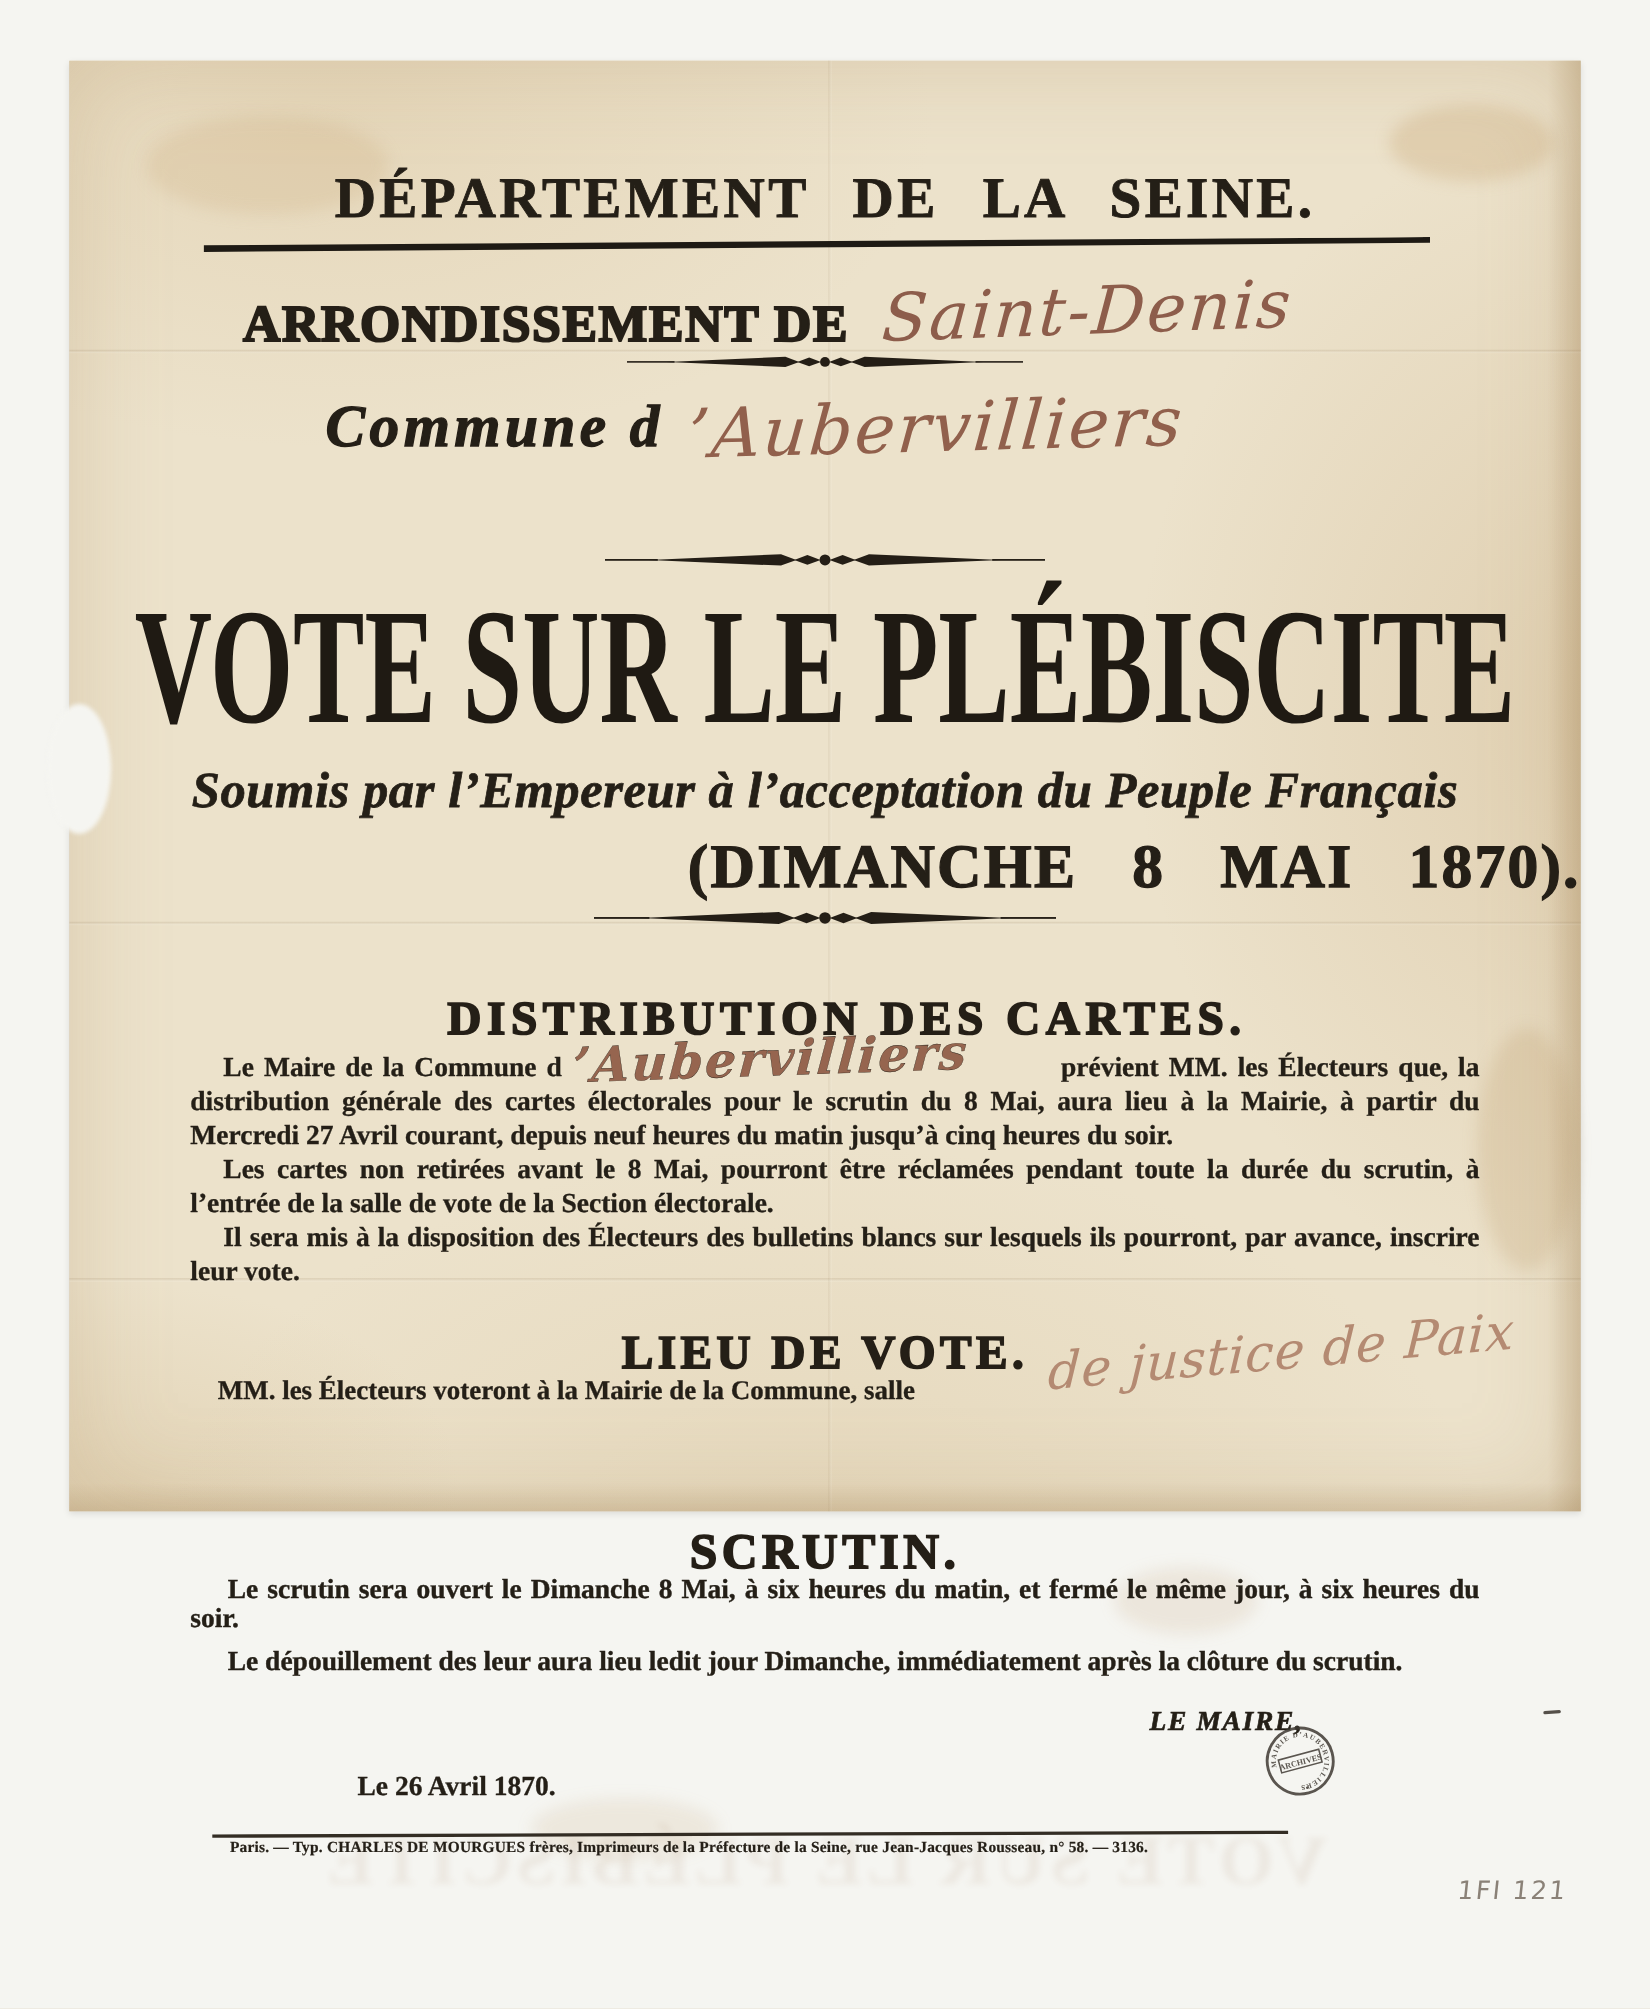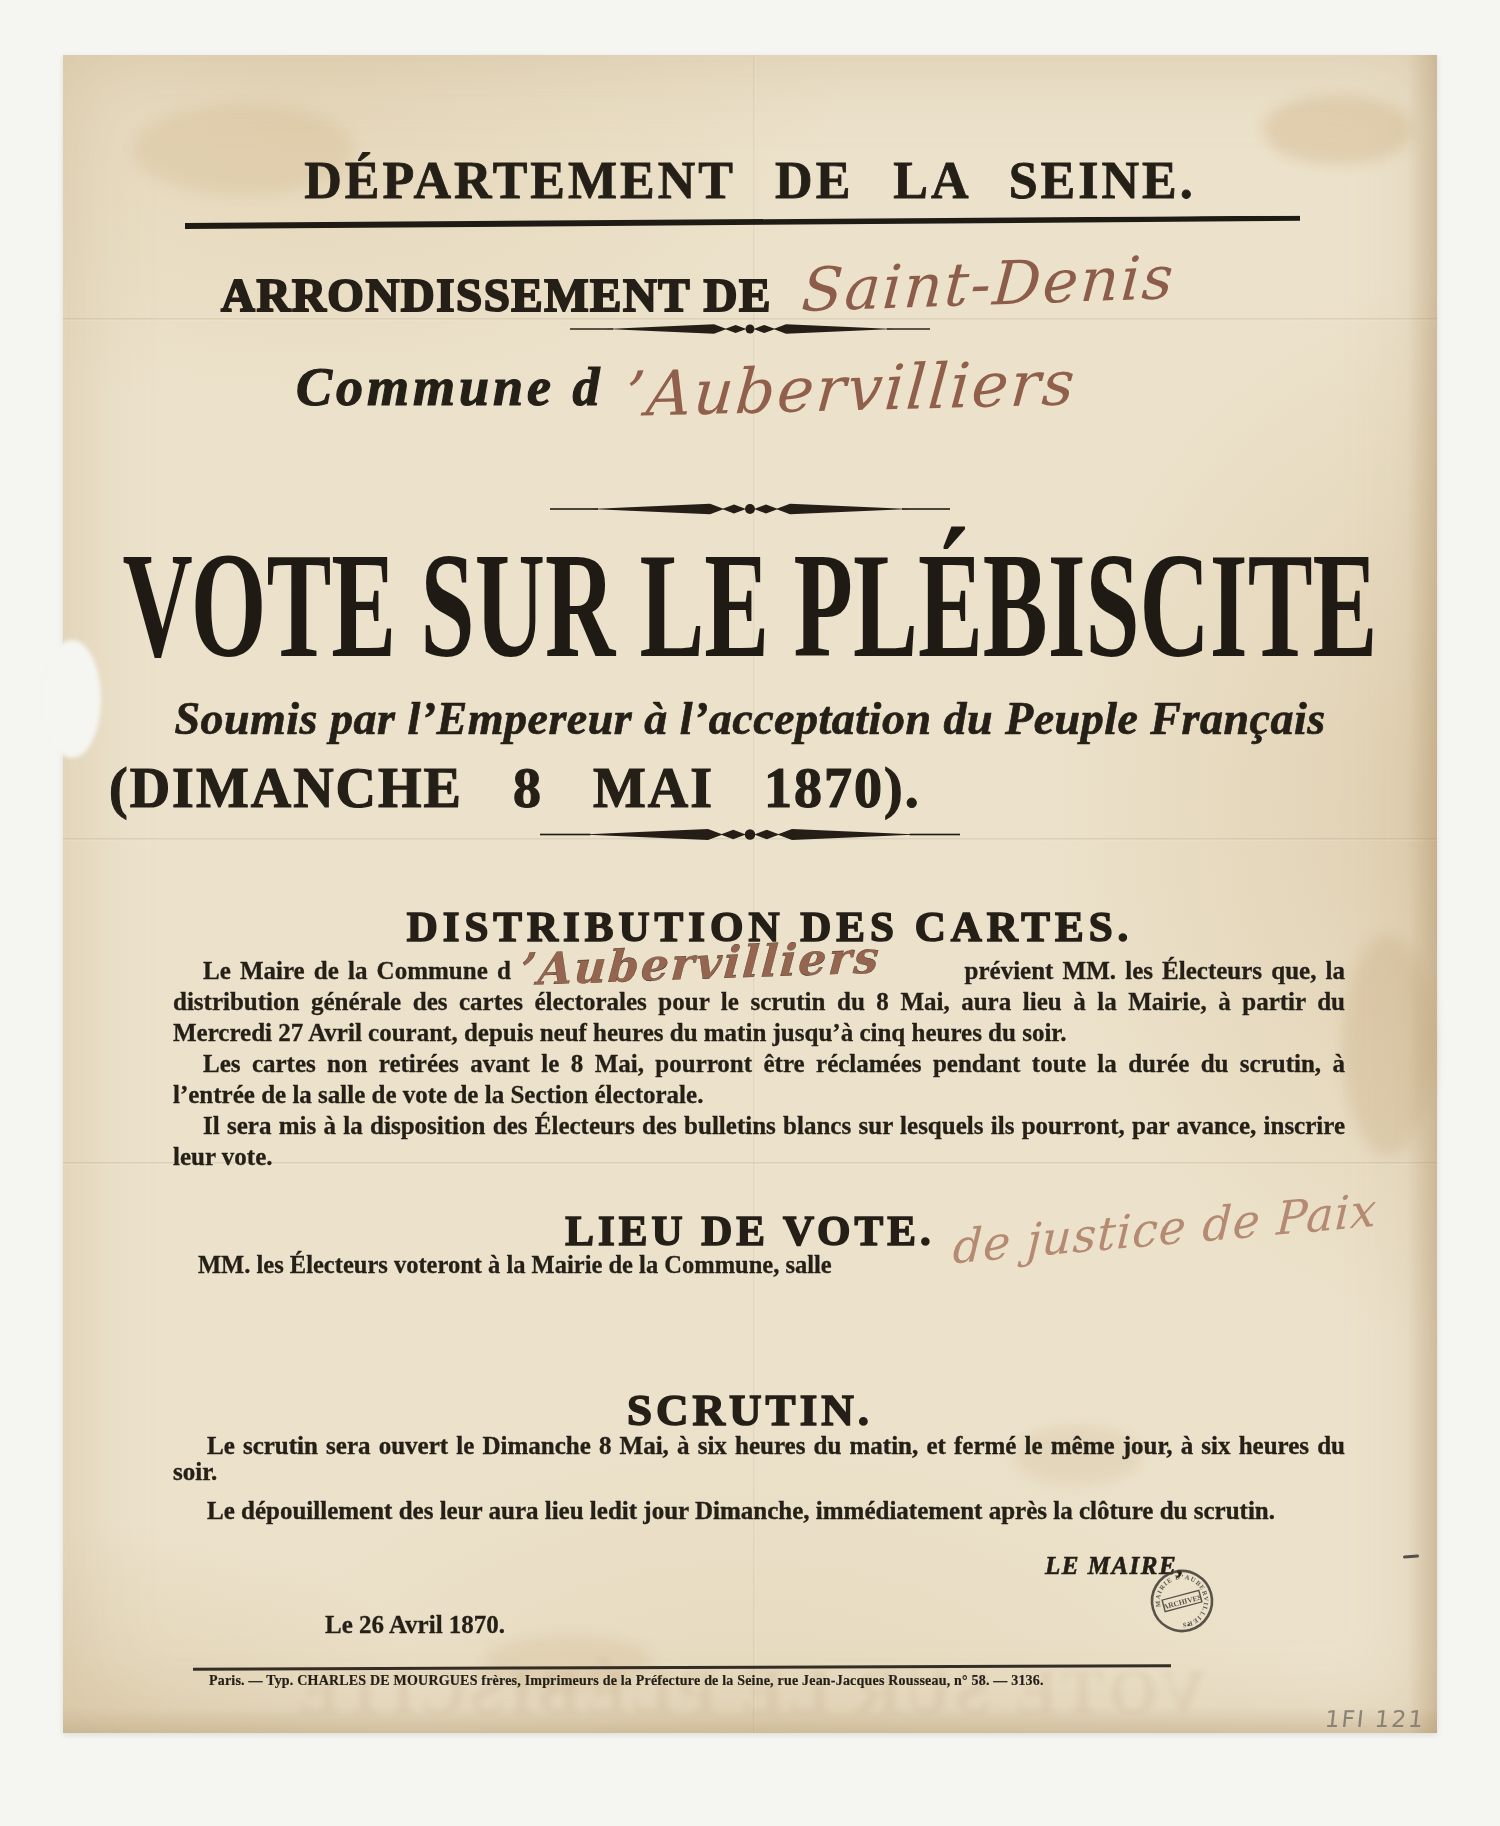--- a/index.html
+++ b/index.html
@@ -3,21 +3,21 @@
 <meta charset="utf-8">
 <style>
   html,body{margin:0;padding:0;}
   body{background:#e9e9e6;}
   .stage{
     position:relative; width:1500px; height:1826px; overflow:hidden;
     background:#f5f5f1;
     font-family:"Liberation Serif","DejaVu Serif",serif;
   }
   .poster{
-    position:absolute; left:63px; top:55px; width:1374px; height:1678px;
+    position:absolute; left:63px; top:55px; width:1374px; height:1319px;
     background-color:#ece2cb;
     background-image:
       radial-gradient(900px 500px at 18% 4%, rgba(214,190,148,.30), transparent 60%),
       radial-gradient(700px 900px at 101% 45%, rgba(196,164,116,.30), transparent 60%),
       radial-gradient(1000px 600px at 50% 102%, rgba(205,180,135,.22), transparent 60%),
       radial-gradient(500px 300px at 4% 98%, rgba(200,172,124,.25), transparent 60%);
     box-shadow: inset 0 0 90px rgba(168,138,88,.28), 0 2px 6px rgba(0,0,0,.10);
     color:#241f17;
   }
   .crease-h{position:absolute;left:0;width:100%;height:3px;
@@ -50,23 +50,23 @@
   .commune{font-size:54px;font-weight:bold;font-style:italic;letter-spacing:4px;-webkit-text-stroke:1.2px #251f17;}
 
   .orn{position:absolute;left:50%;transform:translateX(-50%);fill:#241e16;}
   .orn1{top:265px;} .orn2{top:444px;} .orn3{top:769px;}
 
   .main-title-svg{position:absolute;top:491px;left:50%;transform:translateX(-50%);overflow:visible;}
 
   .subtitle{position:absolute;top:637px;width:100%;text-align:center;
     font-size:46px;font-weight:bold;font-style:italic;-webkit-text-stroke:.7px #251f17;
     letter-spacing:.5px;white-space:nowrap;}
-  .dateline{position:absolute;top:701px;width:100%;text-align:left;
+  .dateline{position:absolute;top:701px;width:100%;text-align:right;
     font-size:56px;font-weight:bold;letter-spacing:2px;word-spacing:34px;
-    -webkit-text-stroke:1.2px #251f17;white-space:nowrap;padding-left:46px;}
+    -webkit-text-stroke:1.2px #251f17;white-space:nowrap;}
 
   .sec-h{position:absolute;width:100%;text-align:center;font-weight:bold;
     -webkit-text-stroke:1.6px #251f17;white-space:nowrap;}
   .h-dist{top:847px;font-size:43px;letter-spacing:5px;padding-left:20px;}
   .h-lieu{top:1151px;font-size:43px;letter-spacing:4px;}
   .h-scrutin{top:1329px;font-size:45px;letter-spacing:4px;}
 
   .textblock{position:absolute;left:110px;width:1172px;text-align:justify;
     font-weight:bold;color:#241f17;}
   .tb1{top:900px;font-size:25px;line-height:31px;-webkit-text-stroke:.3px #241f17;}

